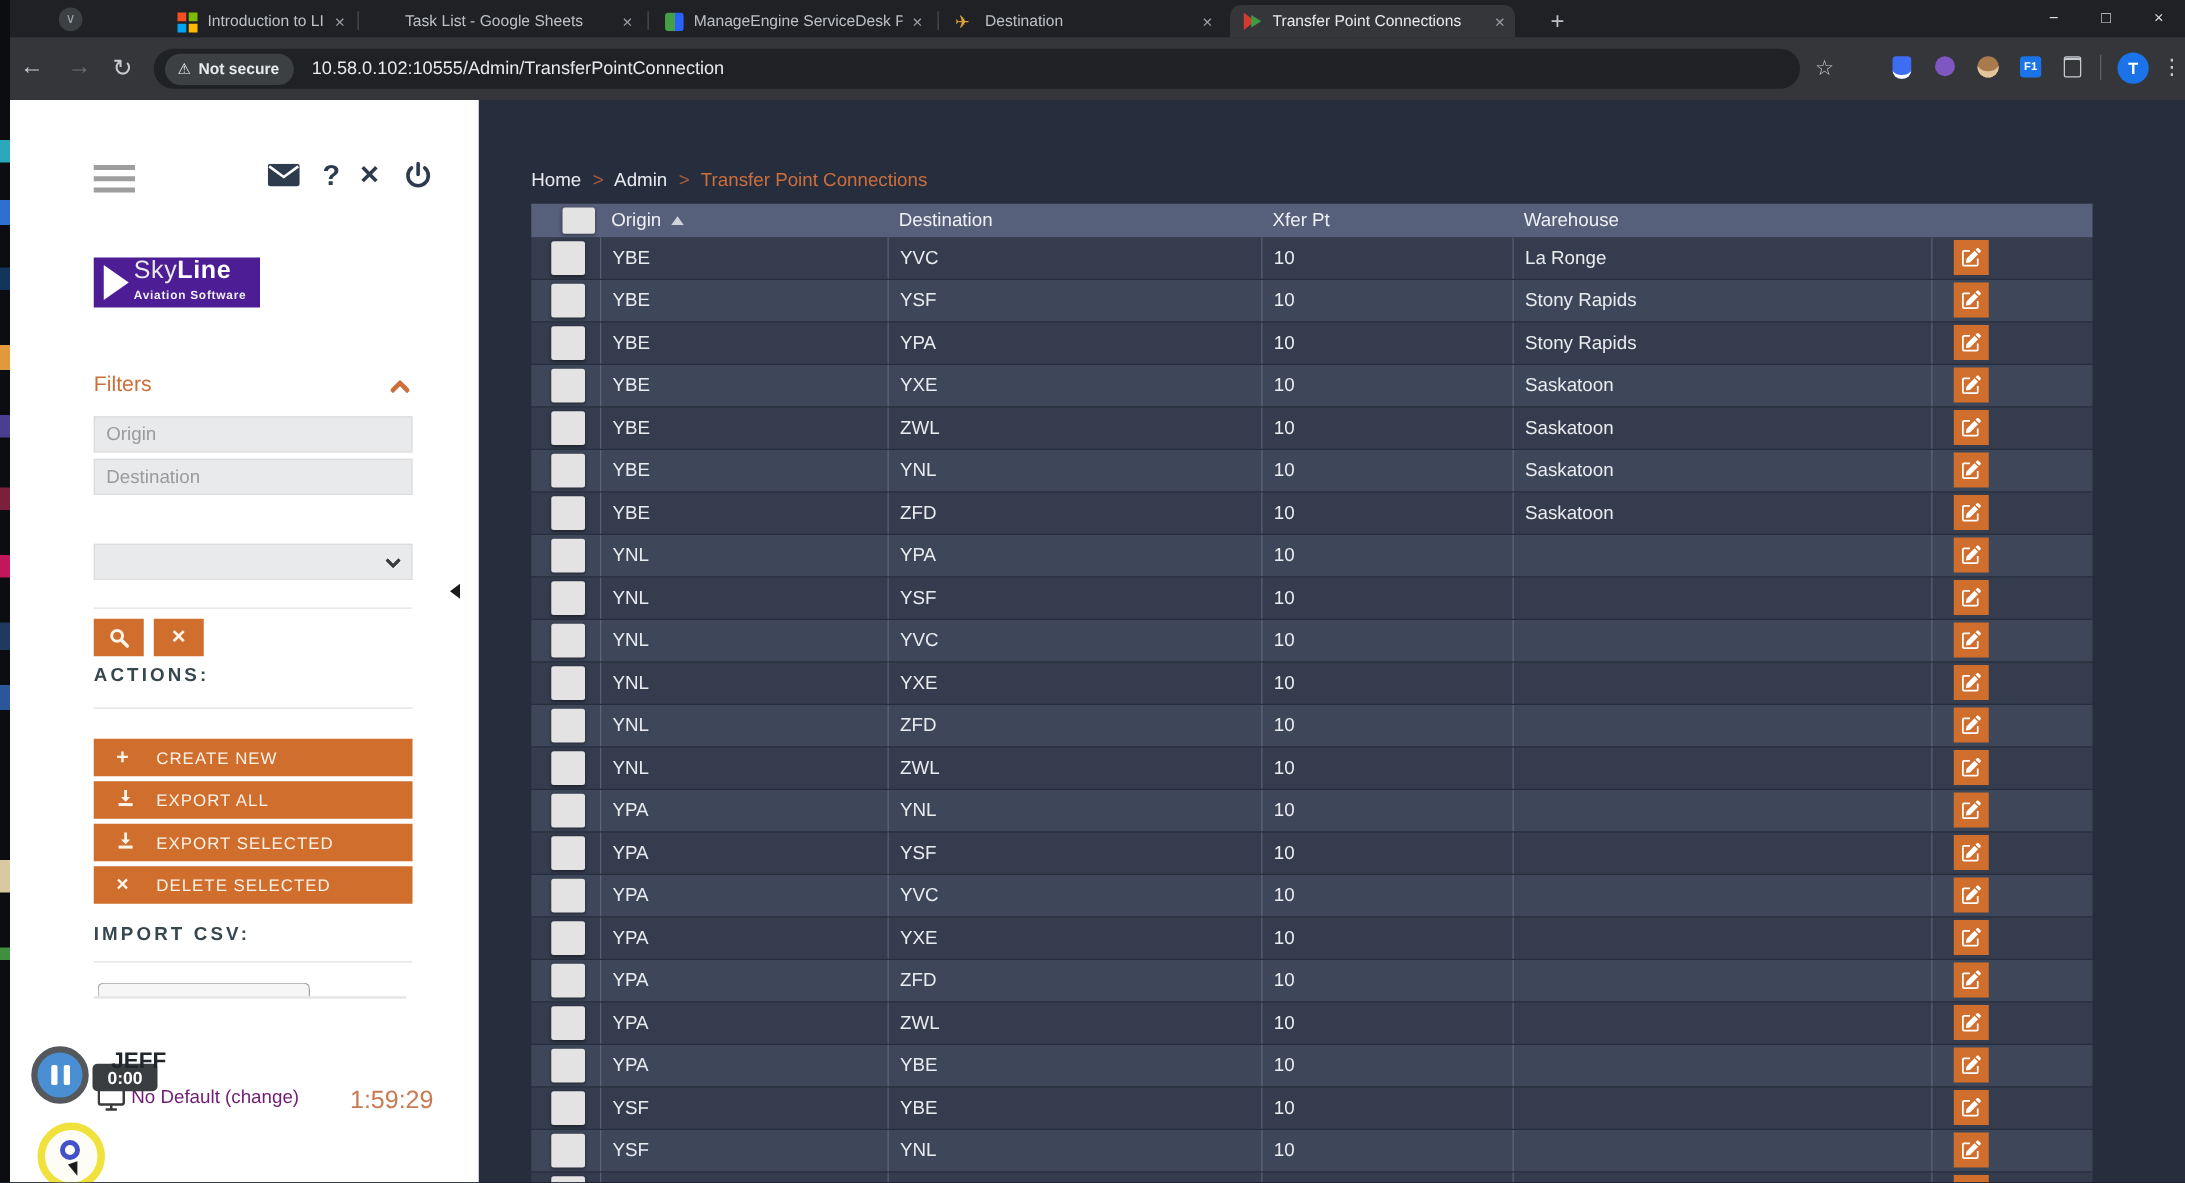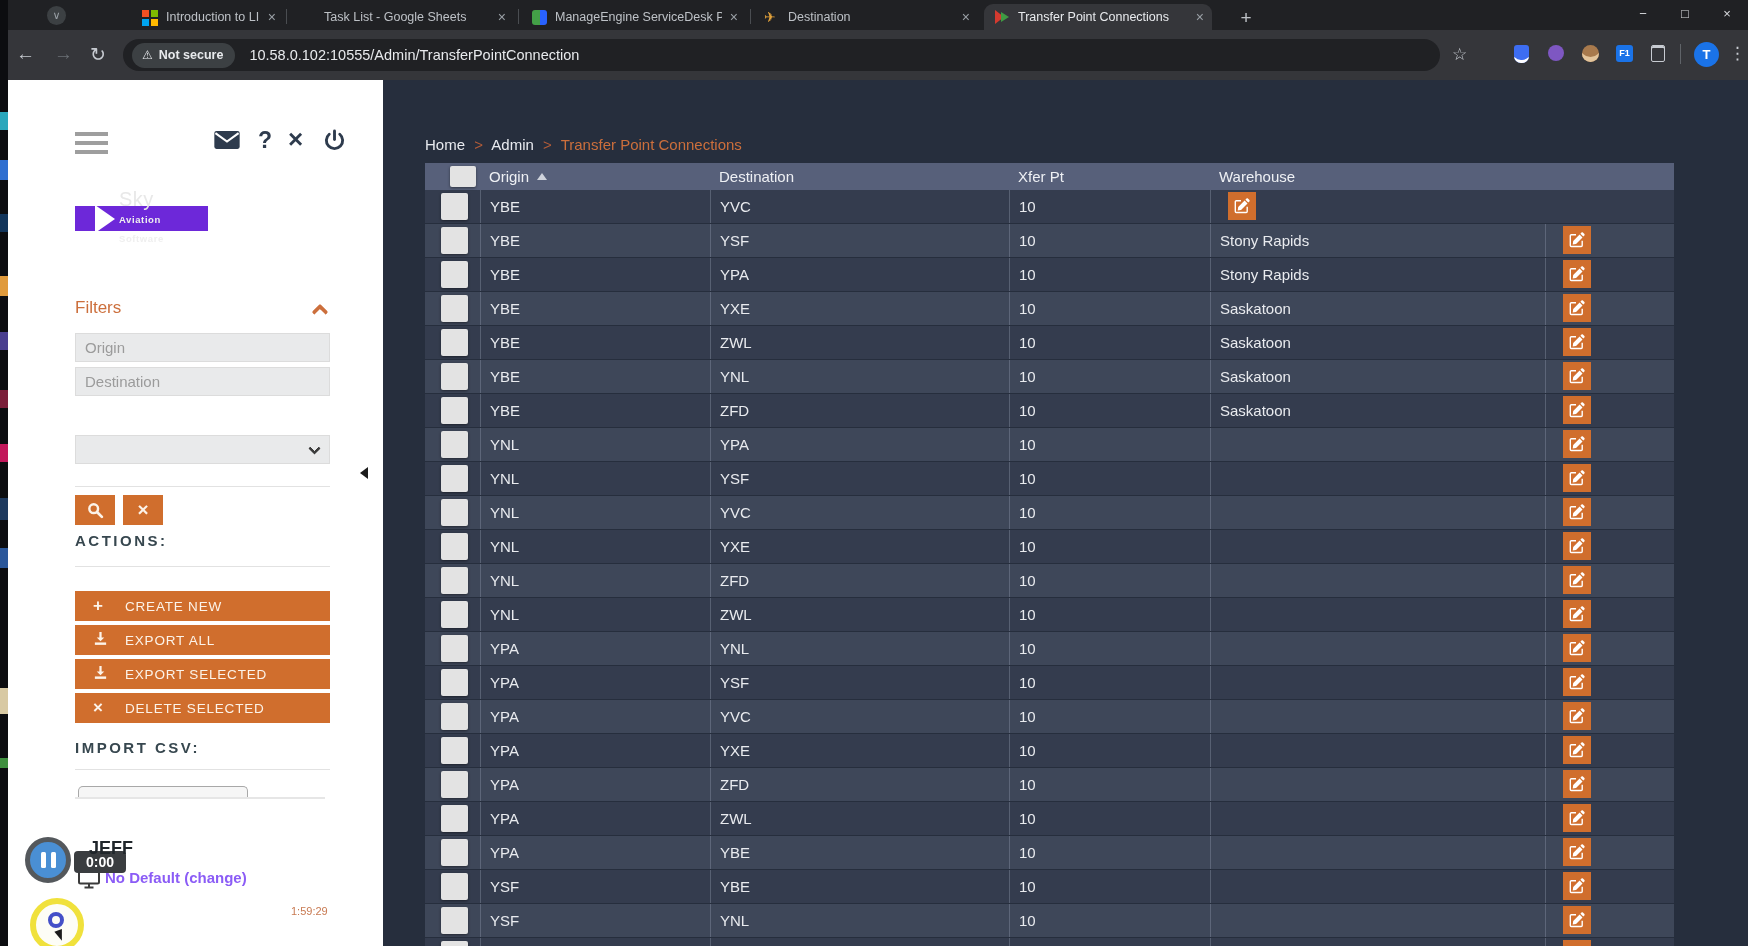--- a/index.html
+++ b/index.html
@@ -67,22 +67,22 @@
   
   #sidebar { position:absolute; left:8px; top:80px; width:375px; height:866px; background:#ffffff; z-index:10; overflow:hidden; }
   #hamburger-icon { position:absolute; left:67px; top:52px; width:33px; }
   #hamburger-icon i { display:block; height:4px; background:#9e9e9e; margin-bottom:5px; }
   .side-top-ic { position:absolute; top:47px; color:#2e3b4d; }
   #mail-icon { left:206px; top:51px; }
   #help-icon { left:250px; font-size:23px; font-weight:bold; }
   #close-icon-side { left:280px; font-size:26px; font-weight:bold; top:44px; }
   #power-icon { left:315px; top:49px; }
 
-  #logo { position:absolute; left:67px; top:126px; width:133px; height:25px; background:#6d28d9; color:#fff;
-          display:flex; align-items:center; padding-left:20px; }
+  #logo { position:absolute; left:67px; top:126px; width:133px; height:40px; background:#4c1d95; color:#fff;
+          display:flex; align-items:center; padding-left:8px; }
   #logo .chev { width:0; height:0; border-style:solid; border-width:14px 0 14px 20px;
                 border-color:transparent transparent transparent #fff; margin-right:4px; }
   #logo .brand { line-height:17px; }
   #logo .row1 { font-size:20px; letter-spacing:.5px; }
   #logo .row1 .light { font-weight:300; color:#e8e8e8; }
   #logo .row1 .bold { font-weight:bold; }
   #logo .row2 { font-size:9.5px; font-weight:bold; letter-spacing:.6px; color:#efefef; }
 
   #filters-title { position:absolute; left:67px; top:218px; color:#cc6f3c; font-size:17px; }
   #filters-collapse { position:absolute; left:306px; top:226px; width:12px; height:12px;
@@ -116,22 +116,22 @@
   #file-input-line { position:absolute; left:67px; top:717px; width:250px; height:2px; background:#e6e6e6; }
 
   
   #pause-button { position:absolute; left:17px; top:757px; width:46px; height:46px; border-radius:50%;
                   background:#4a8fd4; border:5px solid #54585c; display:flex; align-items:center; justify-content:center; gap:5px; }
   #pause-button i { width:5px; height:16px; background:#fff; border-radius:1.5px; }
   #recorder-user { position:absolute; left:81px; top:758px; color:#20262b; font-size:18px; font-weight:bold; z-index:3; }
   #recorder-elapsed-badge { position:absolute; left:66px; top:771px; width:52px; height:22px; background:#3a3d40;
                   border-radius:4px; color:#fff; font-size:14px; font-weight:bold; text-align:center; line-height:22px; z-index:2; }
   #display-icon { position:absolute; left:70px; top:790px; }
-  #display-label { position:absolute; left:97px; top:789px; color:#8b5cf6; font-size:15px;font-weight:bold; }
-  #time-remaining { position:absolute; left:283px; top:789px; font-size:11px;margin-top:36px; }
+  #display-label { position:absolute; left:97px; top:789px; color:#701a75; font-size:15px; }
+  #time-remaining { position:absolute; left:272px; top:789px; font-size:20px; }
   #recorder-bubble { position:absolute; left:22px; top:818px; width:54px; height:54px; border-radius:50%;
                   border:6px solid #f0e13c; background:#fdfdf6; }
   #recorder-bubble .person { position:absolute; left:12px; top:8px; width:16px; height:16px; border-radius:50%;
                   border:4px solid #4450c8; }
   #recorder-bubble .cursor { position:absolute; left:20px; top:26px; width:0; height:0; border-style:solid;
                   border-width:11px 4px 0 4px; border-color:#1b1b1b transparent transparent transparent; transform:rotate(-20deg); }
 
   
   #main { position:absolute; left:383px; top:80px; width:1365px; height:866px; background:#262e3d; overflow:hidden; }
   #autosync-banner { position:absolute; left:447px; top:36px; font-size:15px; color:#dde1e7; white-space:nowrap; }
@@ -391,20 +391,21 @@
         <div class="hcell"></div>
       </div>
       <div id="table-body">
           <div class="trow tgrid alt-dark">
     <div class="cell c-check">
               <span class="checkbox"></span>
             </div>
     <div class="cell c-origin">YBE</div>
     <div class="cell c-dest">YVC</div>
     <div class="cell c-xfer">10</div>
+    <div class="cell c-wh">La Ronge</div>
     <div class="cell c-action">
       <button class="edit-btn">
         <svg width="16" height="16" viewBox="0 0 16 16">
           <path fill="#fff" d="M13.9.6l1.5 1.5c.4.4.4 1 0 1.4l-1.1 1.1-2.9-2.9L12.5.6c.4-.4 1-.4 1.4 0zM10.6 2.5l2.9 2.9-6.5 6.5-3.3.5.5-3.3 6.4-6.6z"></path>
           <path fill="none" stroke="#fff" stroke-width="1.4" d="M13.2 8.8v4.7a1 1 0 0 1-1 1H2.3a1 1 0 0 1-1-1V3.7a1 1 0 0 1 1-1H7"></path>
         </svg>
       </button>
     </div>
   </div>
           <div class="trow tgrid alt-light">

